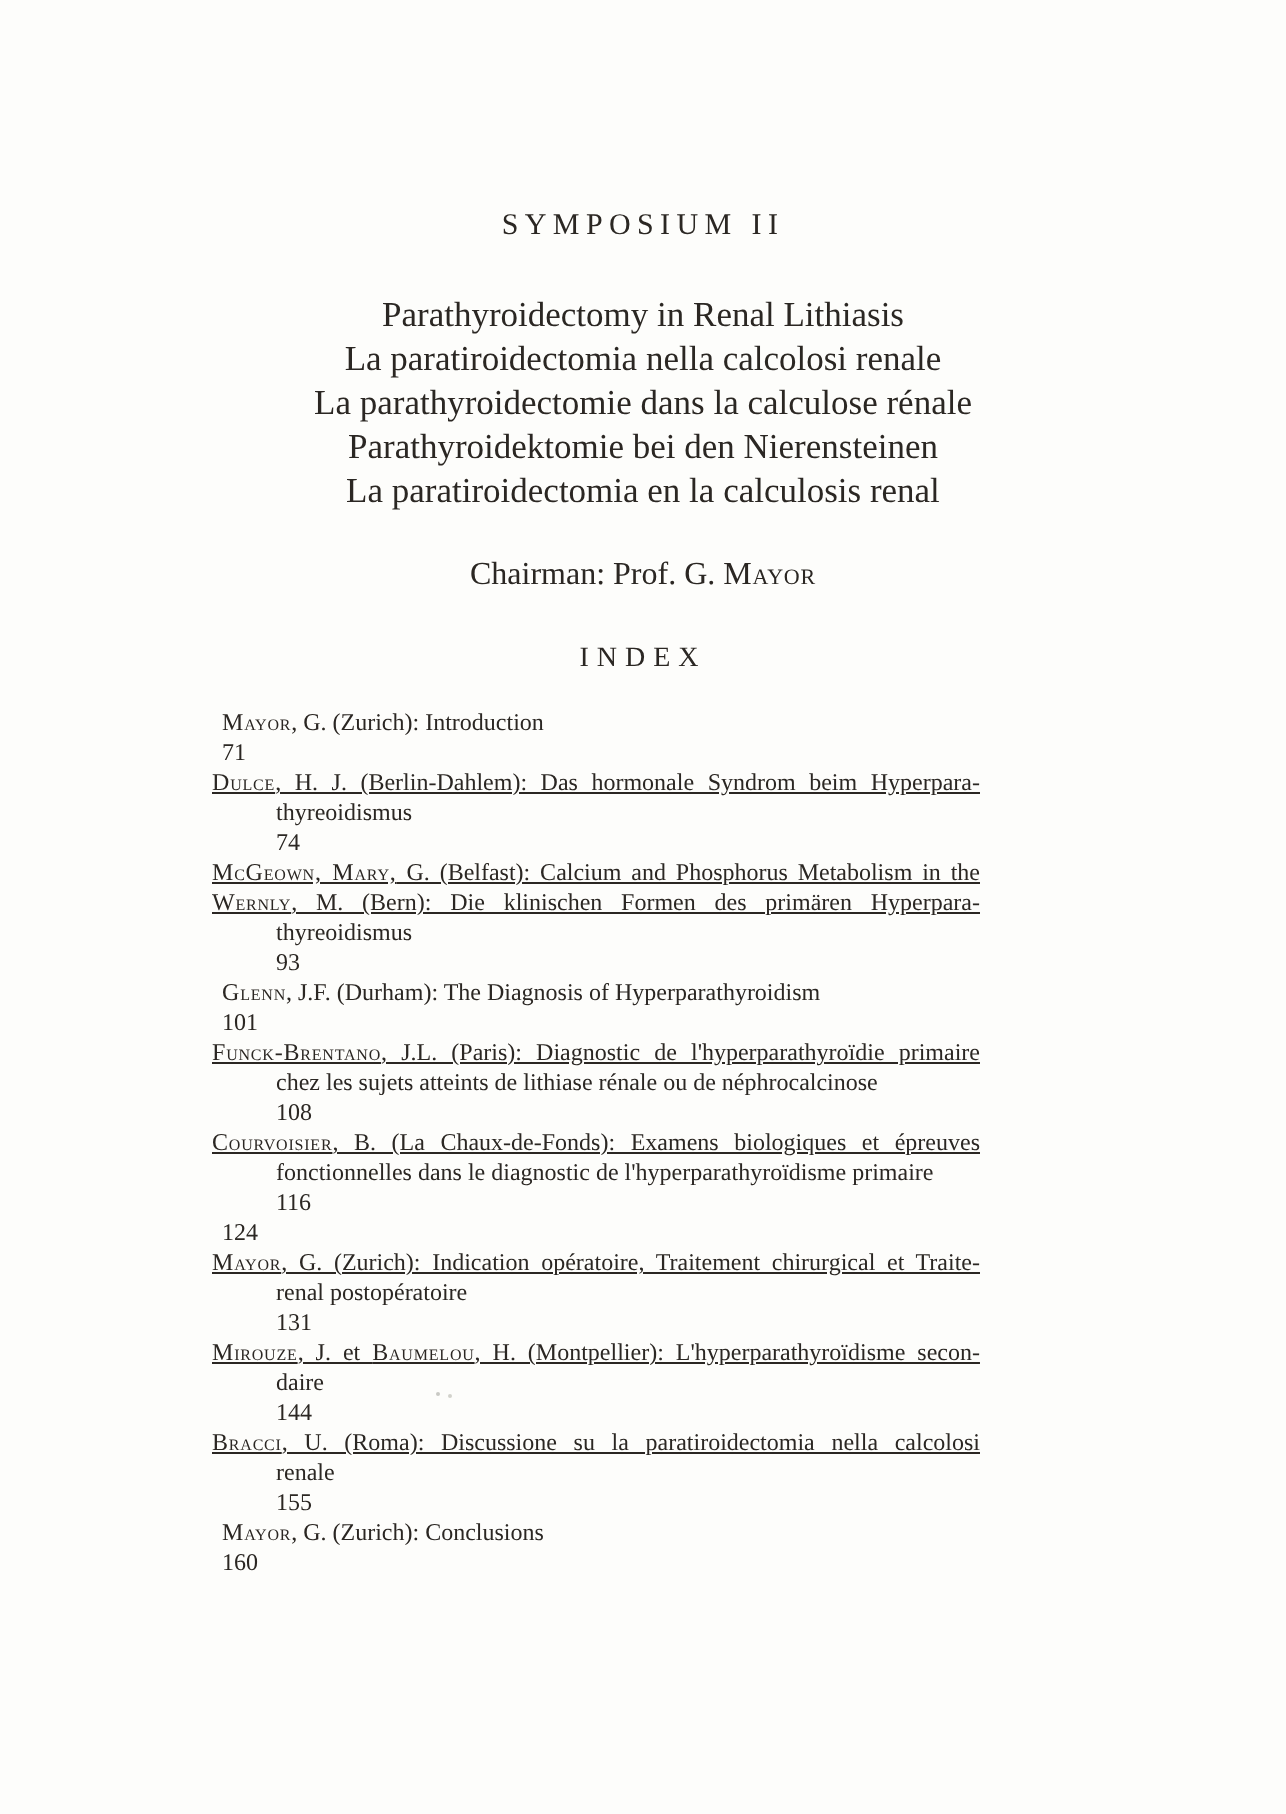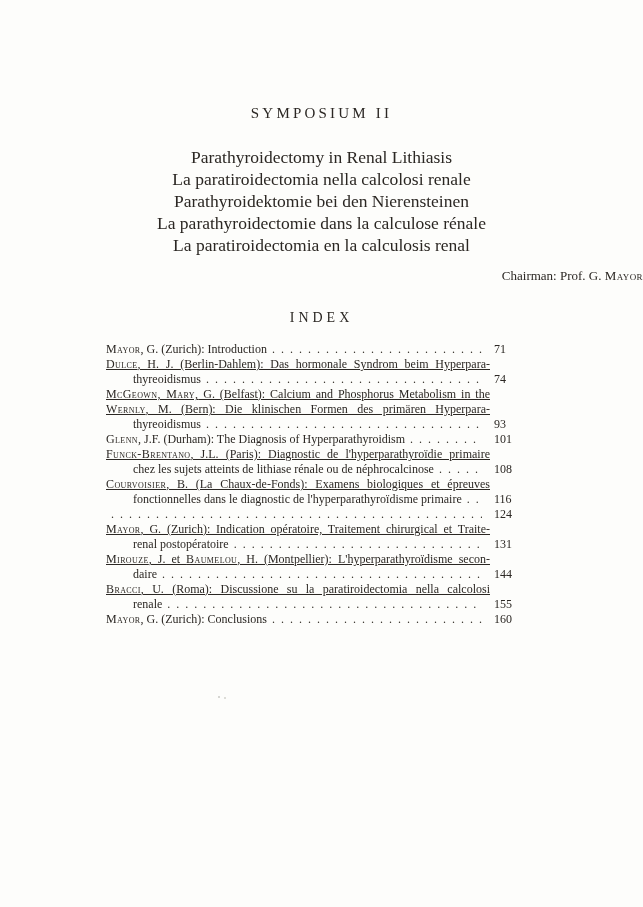--- a/index.html
+++ b/index.html
@@ -23,23 +23,23 @@
     letter-spacing: 3.2px;
     font-weight: normal;
   }
   .subtitles {
     margin-top: 24px;
     text-align: center;
     font-size: 17.5px;
     line-height: 22px;
   }
   .chairman {
-    margin-top: 12px;
-    text-align: right;
-    font-size: 13px;
+    margin-top: 24px;
+    text-align: center;
+    font-size: 16px;
     line-height: 15px;
   }
   .index-heading {
     margin-top: 27px;
     text-align: center;
     font-size: 14px;
     line-height: 16px;
     letter-spacing: 4px;
   }
   .index-list {
@@ -52,20 +52,21 @@
   .entry-line.body {
     text-align: justify;
     text-align-last: justify;
     padding-right: 30px;
     text-decoration: underline;
   }
   .entry-line.cont { padding-left: 27px; }
   .entry-line.last {
     display: flex;
     align-items: baseline;
+    flex-direction: column;
   }
   .entry-line.last .lt {
     white-space: nowrap;
     flex: 0 1 auto;
     overflow: hidden;
   }
   .leader {
     flex: 1 1 0;
     min-width: 0;
     overflow: hidden;
@@ -98,22 +99,22 @@
 </head>
 <body>
 
 <div class="page">
 
   <div class="symposium-title">SYMPOSIUM II</div>
 
   <div class="subtitles">
     <div>Parathyroidectomy in Renal Lithiasis</div>
     <div>La paratiroidectomia nella calcolosi renale</div>
+    <div>La parathyroidectomie dans la calculose rénale</div>
     <div>Parathyroidektomie bei den Nierensteinen</div>
-    <div>La parathyroidectomie dans la calculose rénale</div>
     <div>La paratiroidectomia en la calculosis renal</div>
   </div>
 
   <div class="chairman"><span>Chairman: Prof. G. </span><span class="sc">Mayor</span></div>
 
   <div class="index-heading">INDEX</div>
 
   <div class="index-list">
       <div class="entry">
         <div class="entry-line last">

